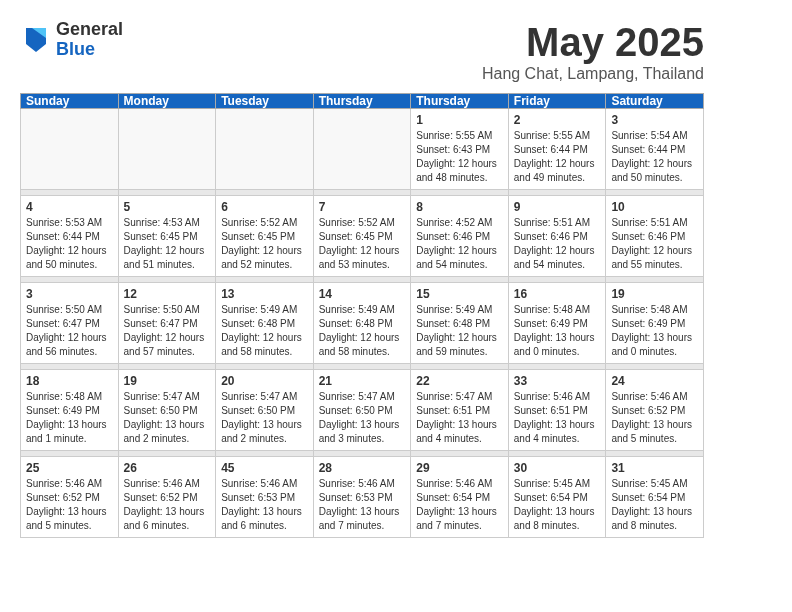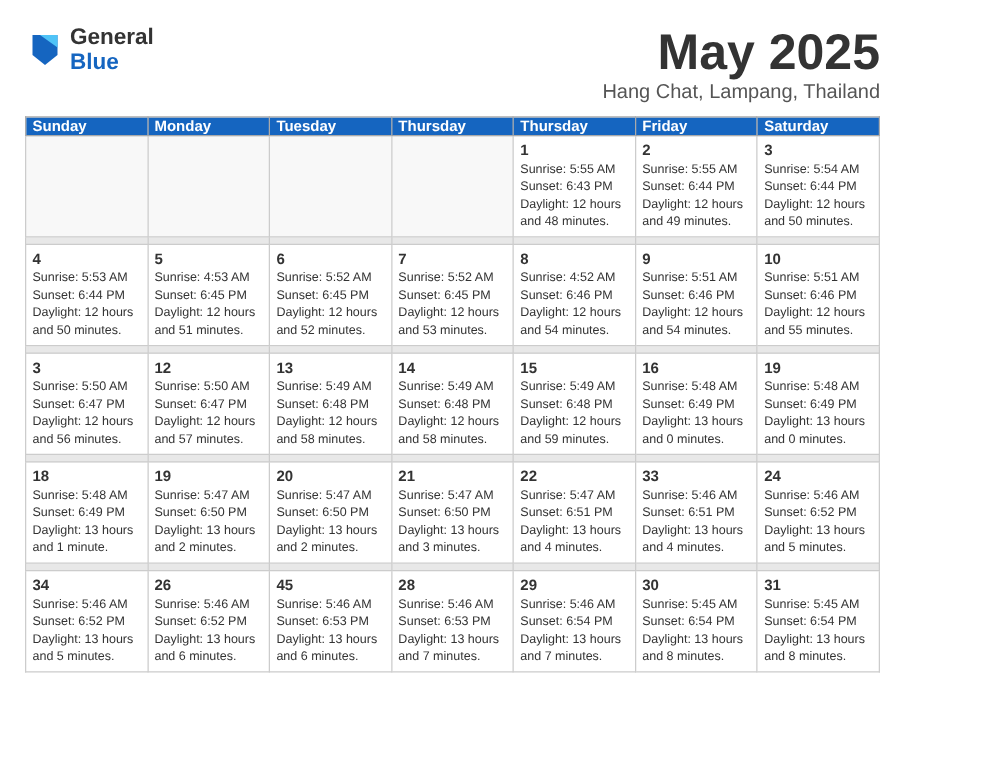--- a/index.html
+++ b/index.html
@@ -271,21 +271,21 @@
         <tr class="row-separator">
           <td></td>
           <td></td>
           <td></td>
           <td></td>
           <td></td>
           <td></td>
           <td></td>
         </tr>
         <tr>
-          <td><span class="day-num">34</span><span class="day-detail">Sunrise: 5:46 AM
+          <td><span class="day-num">25</span><span class="day-detail">Sunrise: 5:46 AM
 Sunset: 6:52 PM
 Daylight: 13 hours
 and 5 minutes.</span></td>
           <td><span class="day-num">26</span><span class="day-detail">Sunrise: 5:46 AM
 Sunset: 6:52 PM
 Daylight: 13 hours
 and 6 minutes.</span></td>
           <td><span class="day-num">45</span><span class="day-detail">Sunrise: 5:46 AM
 Sunset: 6:53 PM
 Daylight: 13 hours

